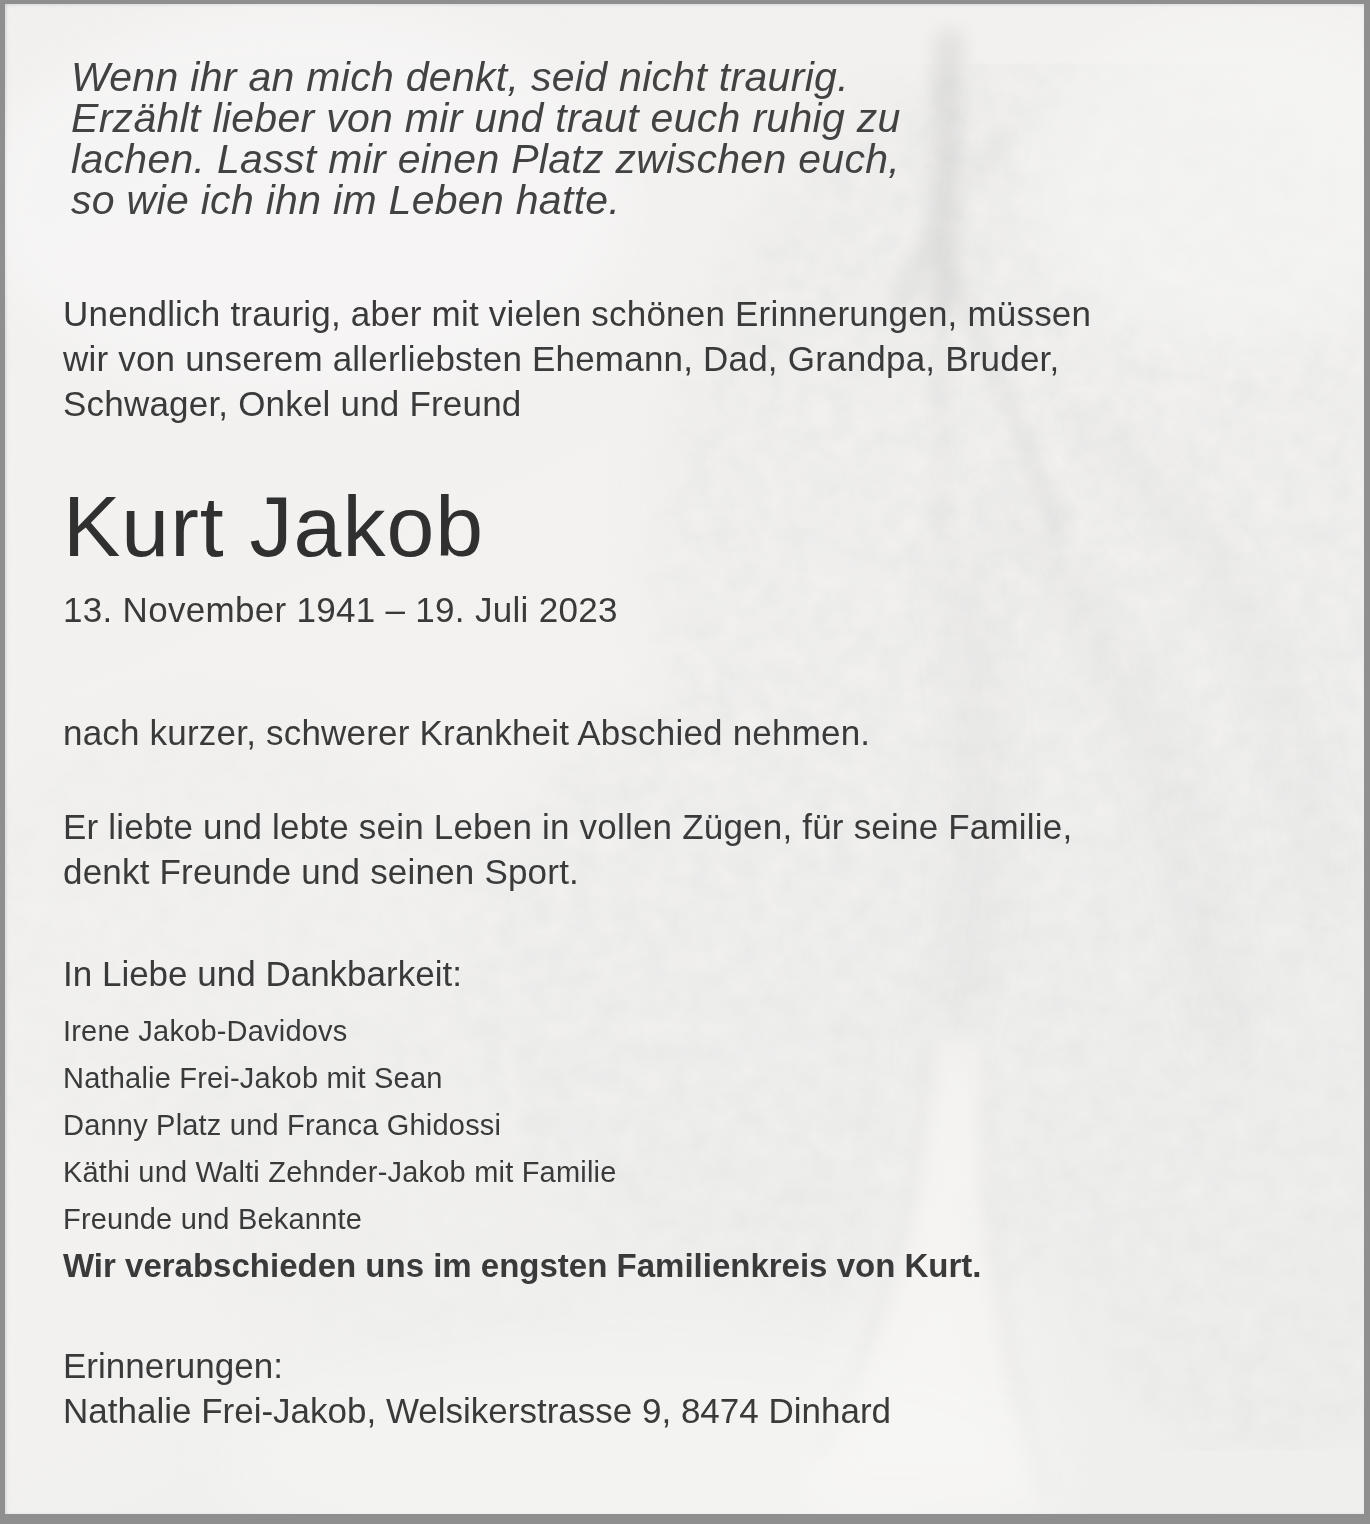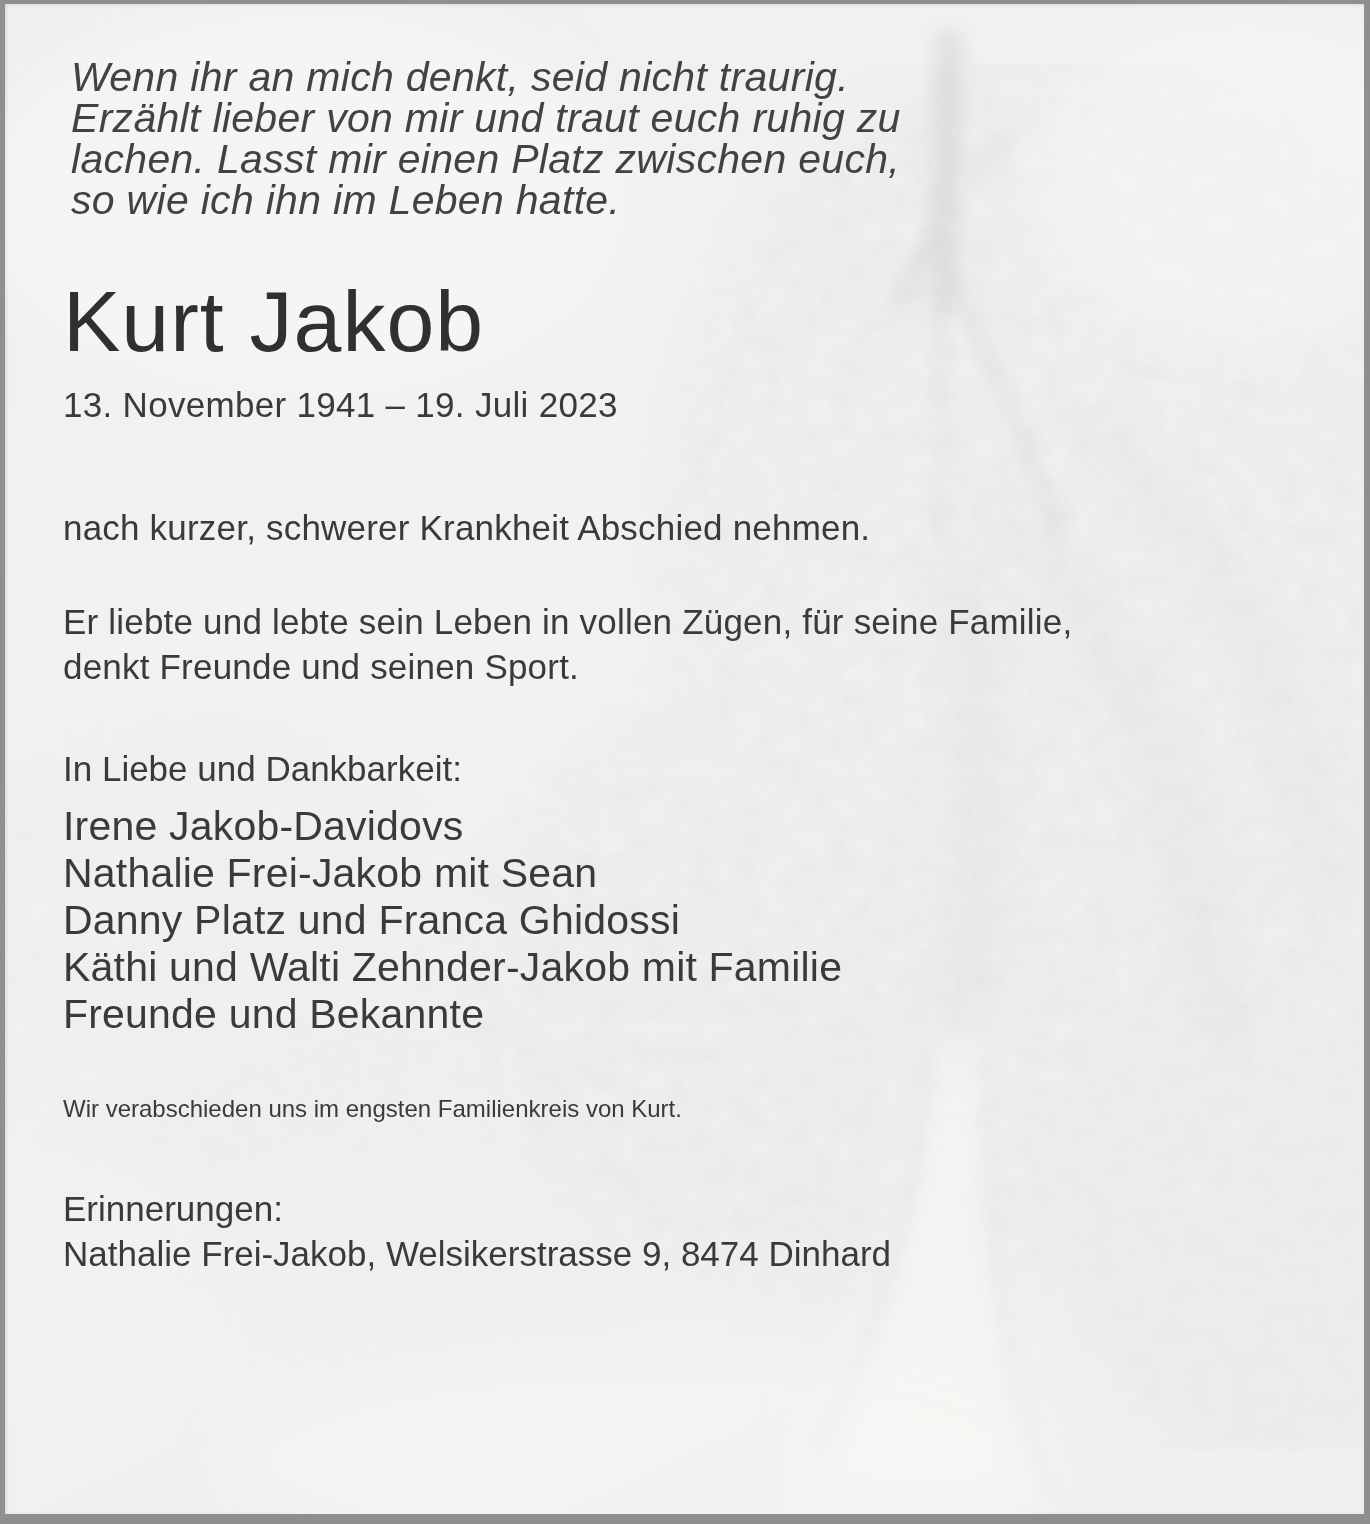--- a/index.html
+++ b/index.html
@@ -69,25 +69,25 @@
     line-height: 45px;
     letter-spacing: 0.2px;
   }
   .para-cause { margin-top: 78px; }
   .para-life  { margin-top: 49px; }
   .gratitude  { margin-top: 57px; font-size: 35px; line-height: 45px; }
   .mourners {
     list-style: none;
     margin: 12px 0 0 0;
     padding: 0;
-    font-size: 41px;
+    font-size: 29px;
     line-height: 47px;
     letter-spacing: 0.2px;
   }
-  .farewell { margin-top: 48px; font-size: 24px; line-height: 45px; }
+  .farewell { font-size: 33px; line-height: 45px; font-weight: bold; }
   .address-block { margin-top: 55px; font-size: 35px; line-height: 45px; }
 </style>
 </head>
 <body>
 
 <div class="viewport">
   <div class="sheet">
 
     <svg class="watermark" width="1370" height="1524" viewBox="0 0 1370 1524" xmlns="http://www.w3.org/2000/svg">
       <defs>
@@ -147,20 +147,25 @@
 
     <div class="content">
 
       <div class="quote">
         <div>Wenn ihr an mich denkt, seid nicht traurig.</div>
         <div>Erzählt lieber von mir und traut euch ruhig zu</div>
         <div>lachen. Lasst mir einen Platz zwischen euch,</div>
         <div>so wie ich ihn im Leben hatte.</div>
       </div>
 
+      <div class="intro">
+        <div>Unendlich traurig, aber mit vielen schönen Erinnerungen, müssen</div>
+        <div>wir von unserem allerliebsten Ehemann, Dad, Grandpa, Bruder,</div>
+        <div>Schwager, Onkel und Freund</div>
+      </div>
 
       <h1 class="deceased-name">Kurt Jakob</h1>
 
       <div class="dates">13. November 1941 – 19. Juli 2023</div>
 
       <div class="para para-cause">nach kurzer, schwerer Krankheit Abschied nehmen.</div>
 
       <div class="para para-life">
         <div>Er liebte und lebte sein Leben in vollen Zügen, für seine Familie,</div>
         <div>denkt Freunde und seinen Sport.</div>

